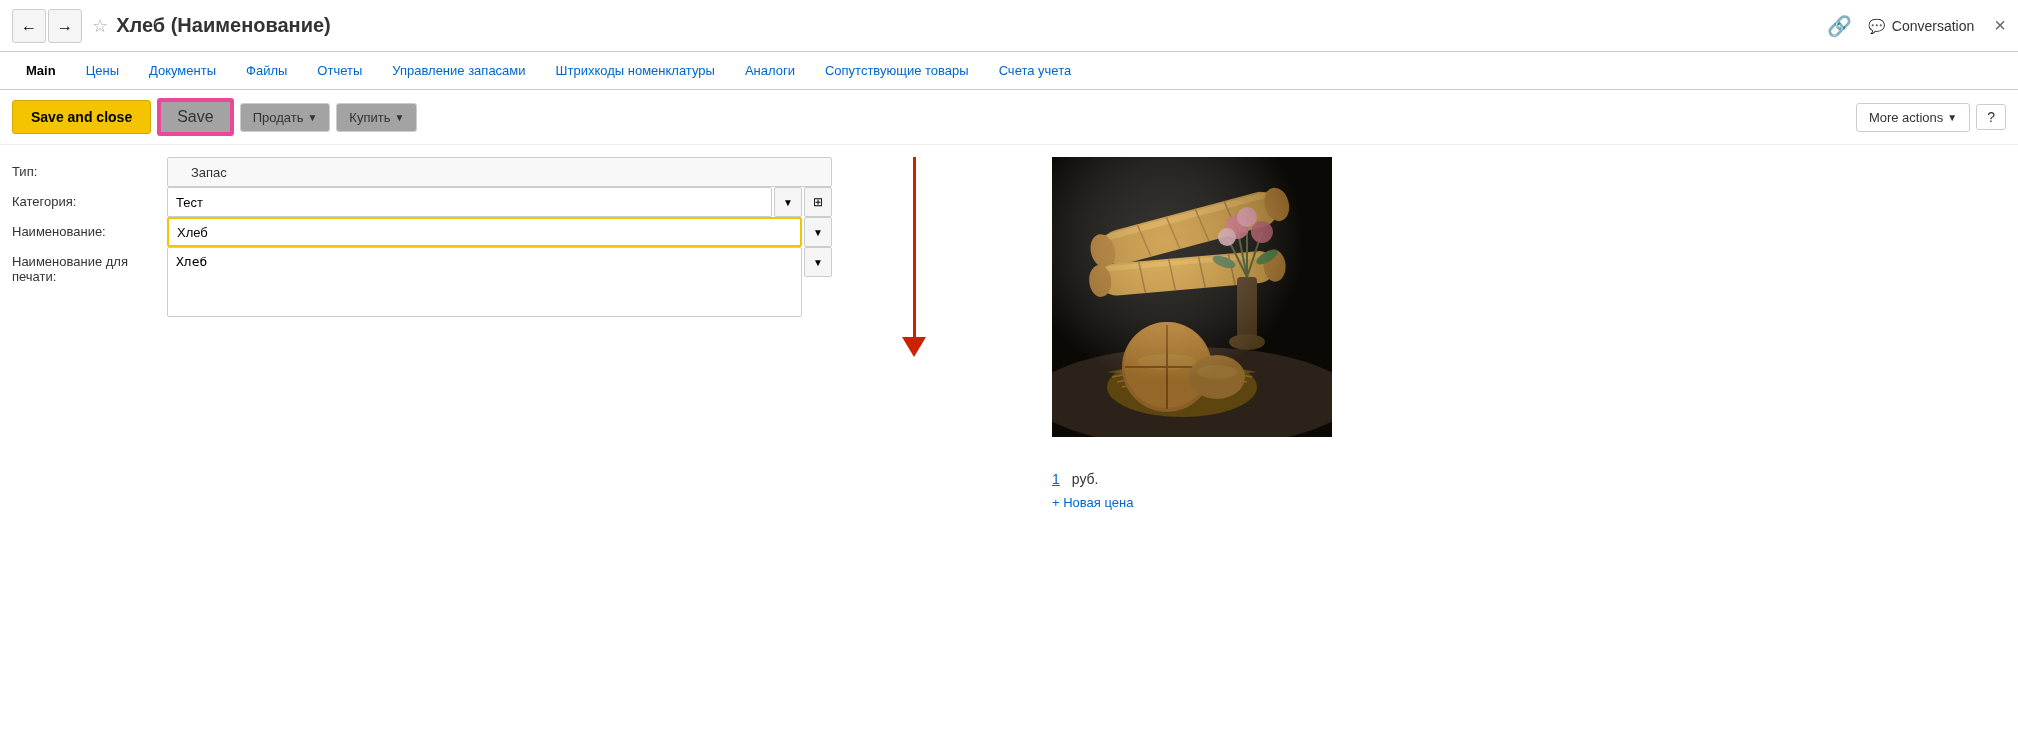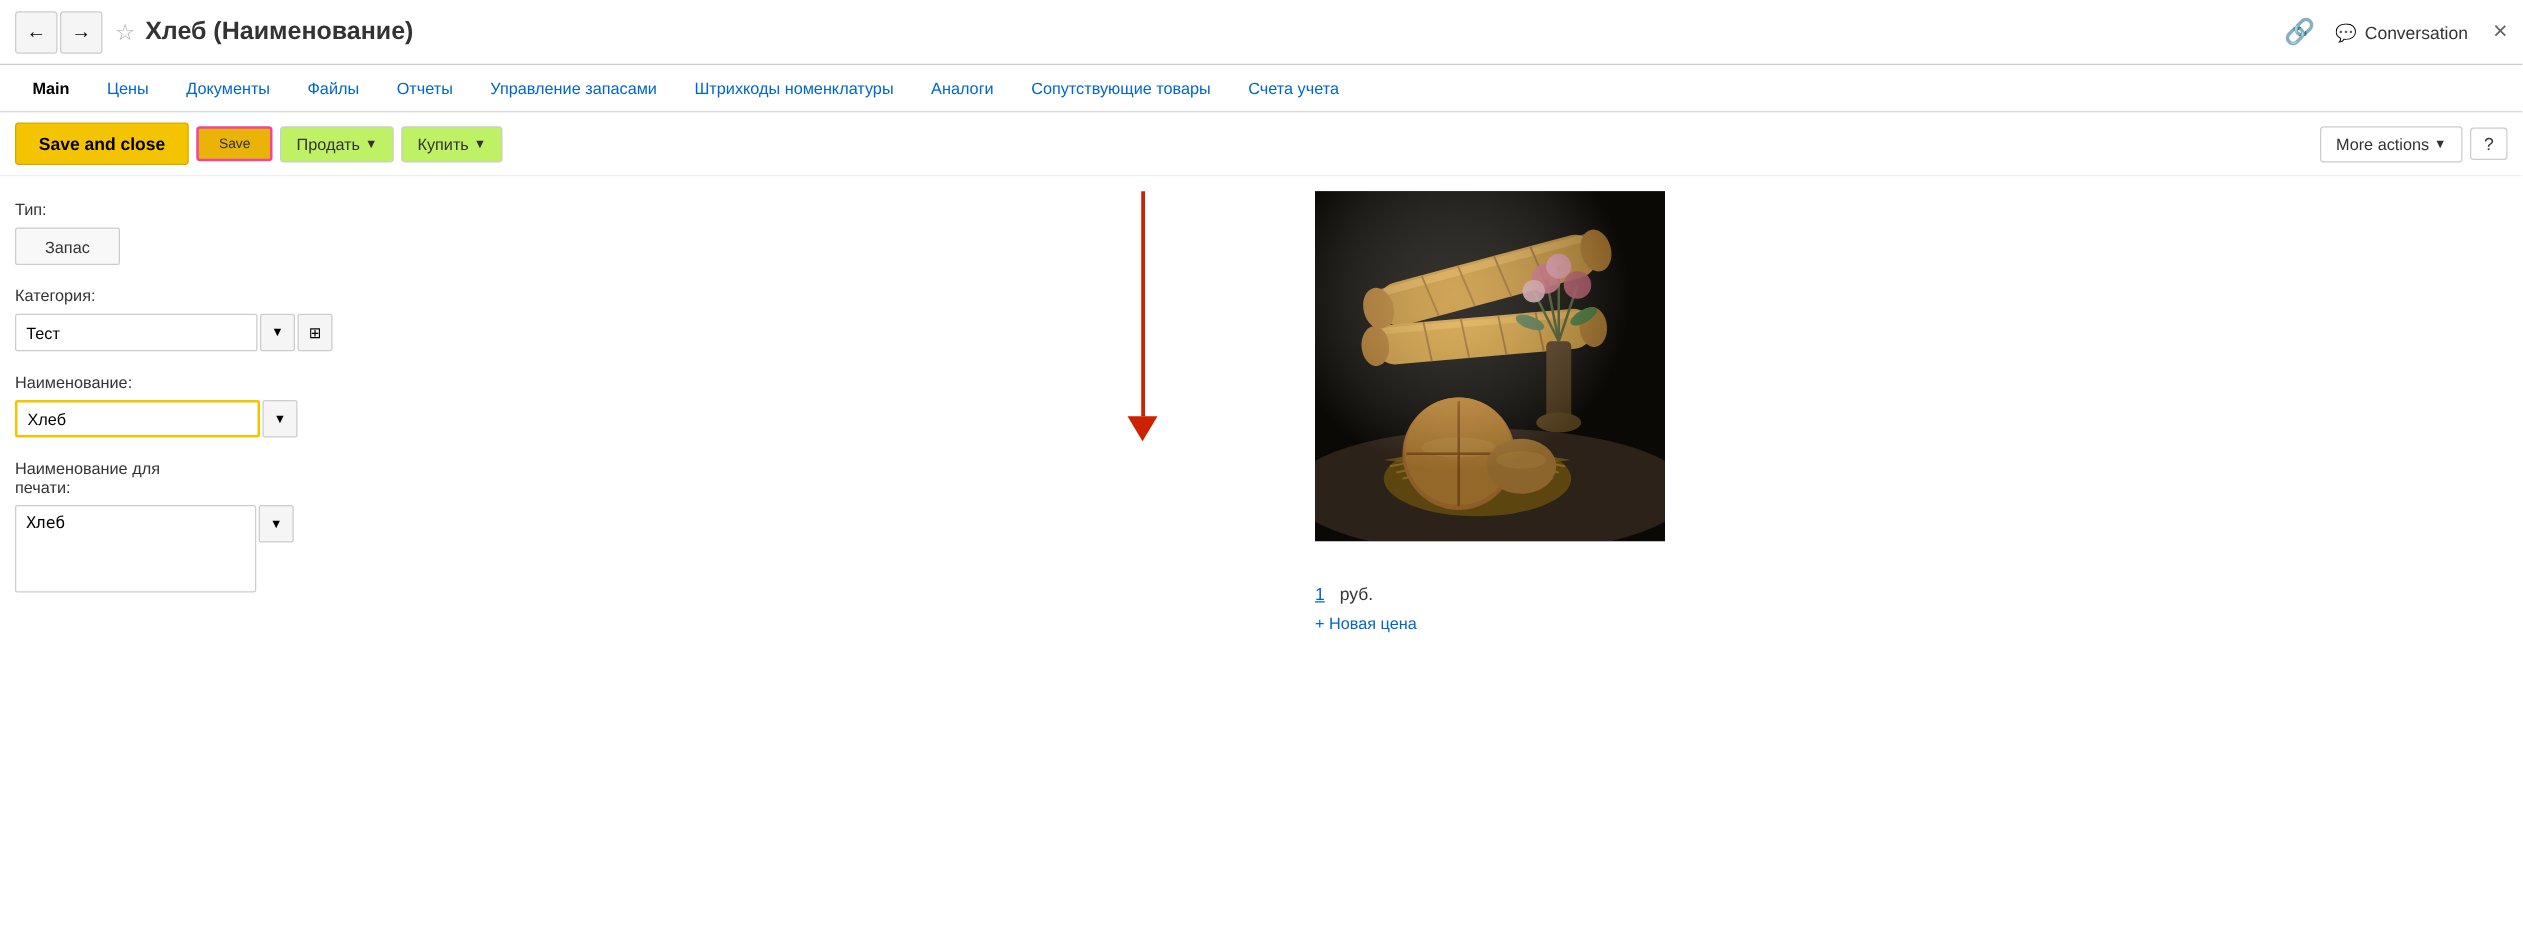--- a/index.html
+++ b/index.html
@@ -95,30 +95,30 @@
       background: #f5c400;
       border: 1px solid #d4a800;
       color: #000;
       font-weight: bold;
       font-size: 14px;
       padding: 8px 18px;
       cursor: pointer;
       border-radius: 3px;
     }
     .btn-save {
-      background: #eab308;
-      border: 2px solid #ec4899;
-      color: #333;
-      font-size: 11px;
+      background: #a3a3a3;
+      border: 4px solid #ec4899;
+      color: #333;
+      font-size: 16px;
       padding: 6px 16px;
       cursor: pointer;
       border-radius: 3px;
     }
     .btn-dropdown {
-      background: #bef264;
+      background: #a3a3a3;
       border: 1px solid #ccc;
       color: #333;
       font-size: 13px;
       padding: 6px 12px;
       cursor: pointer;
       border-radius: 3px;
       display: flex; align-items: center; gap: 4px;
     }
     .toolbar-spacer { flex: 1; }
     .btn-more-actions {
@@ -148,22 +148,21 @@
       gap: 20px;
     }
 
     
     .form-area {
       flex: 0 0 820px;
     }
     .form-row {
       display: flex;
       align-items: flex-start;
-      margin-bottom: 10px;
-      flex-direction: column;
+      margin-bottom: 0;
     }
     .form-label {
       width: 155px;
       padding: 7px 0;
       color: #333;
       font-size: 13px;
       flex-shrink: 0;
     }
     .form-control-wrap {
       flex: 1;

